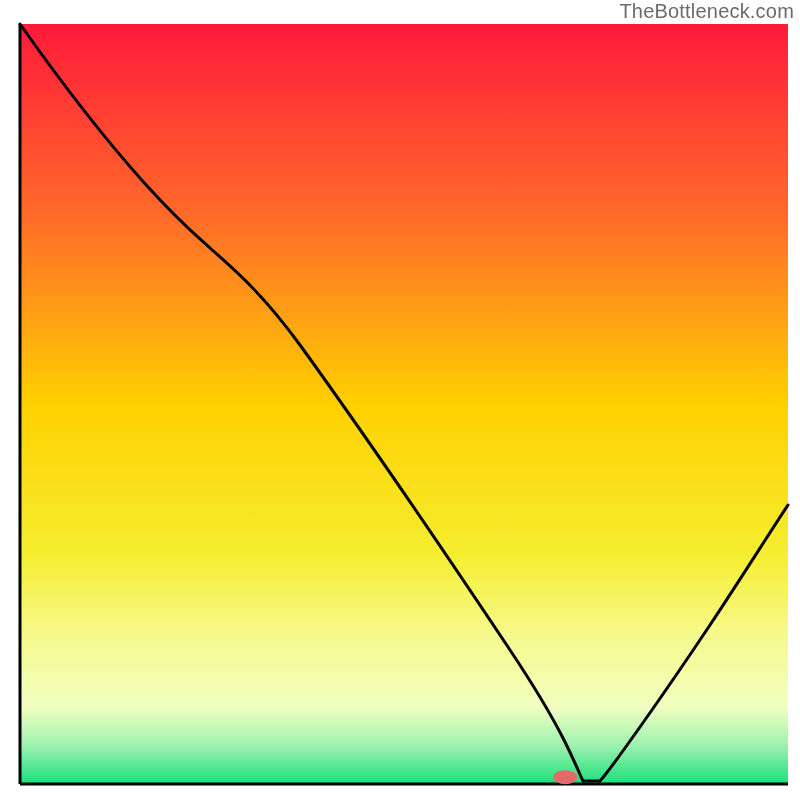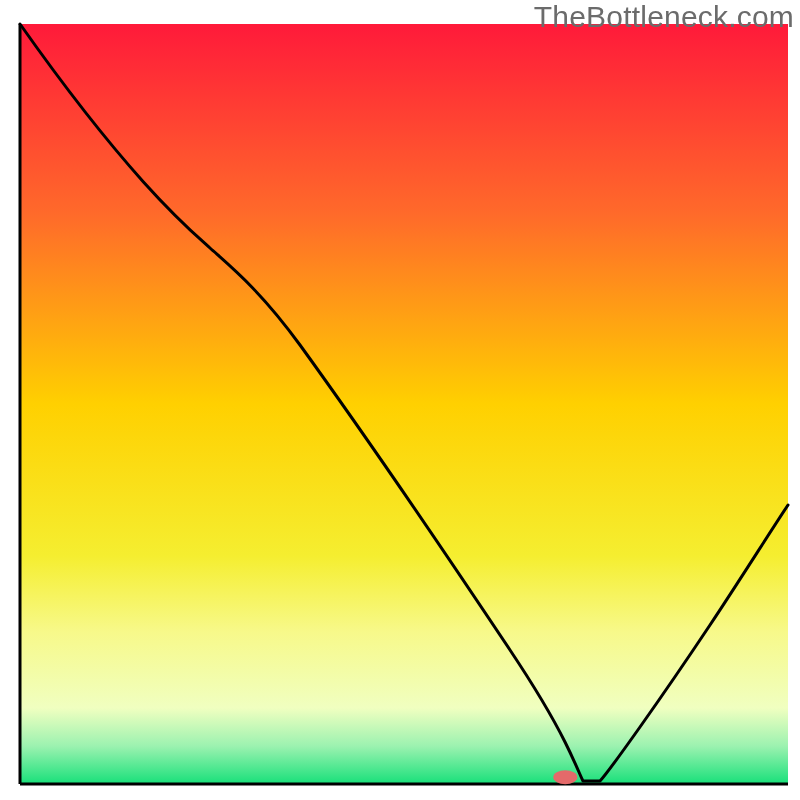--- a/index.html
+++ b/index.html
@@ -12,21 +12,21 @@
   }
   .container {
     position: relative;
     width: 800px;
     height: 800px;
   }
   .watermark {
     position: absolute;
     top: 0px;
     right: 6px;
-    font-size: 30px;
+    font-size: 20px;
     font-weight: 500;
     color: #6b6b6b;
     letter-spacing: 0.2px;
   }
   svg {
     position: absolute;
     top: 0;
     left: 0;
   }
 </style>

